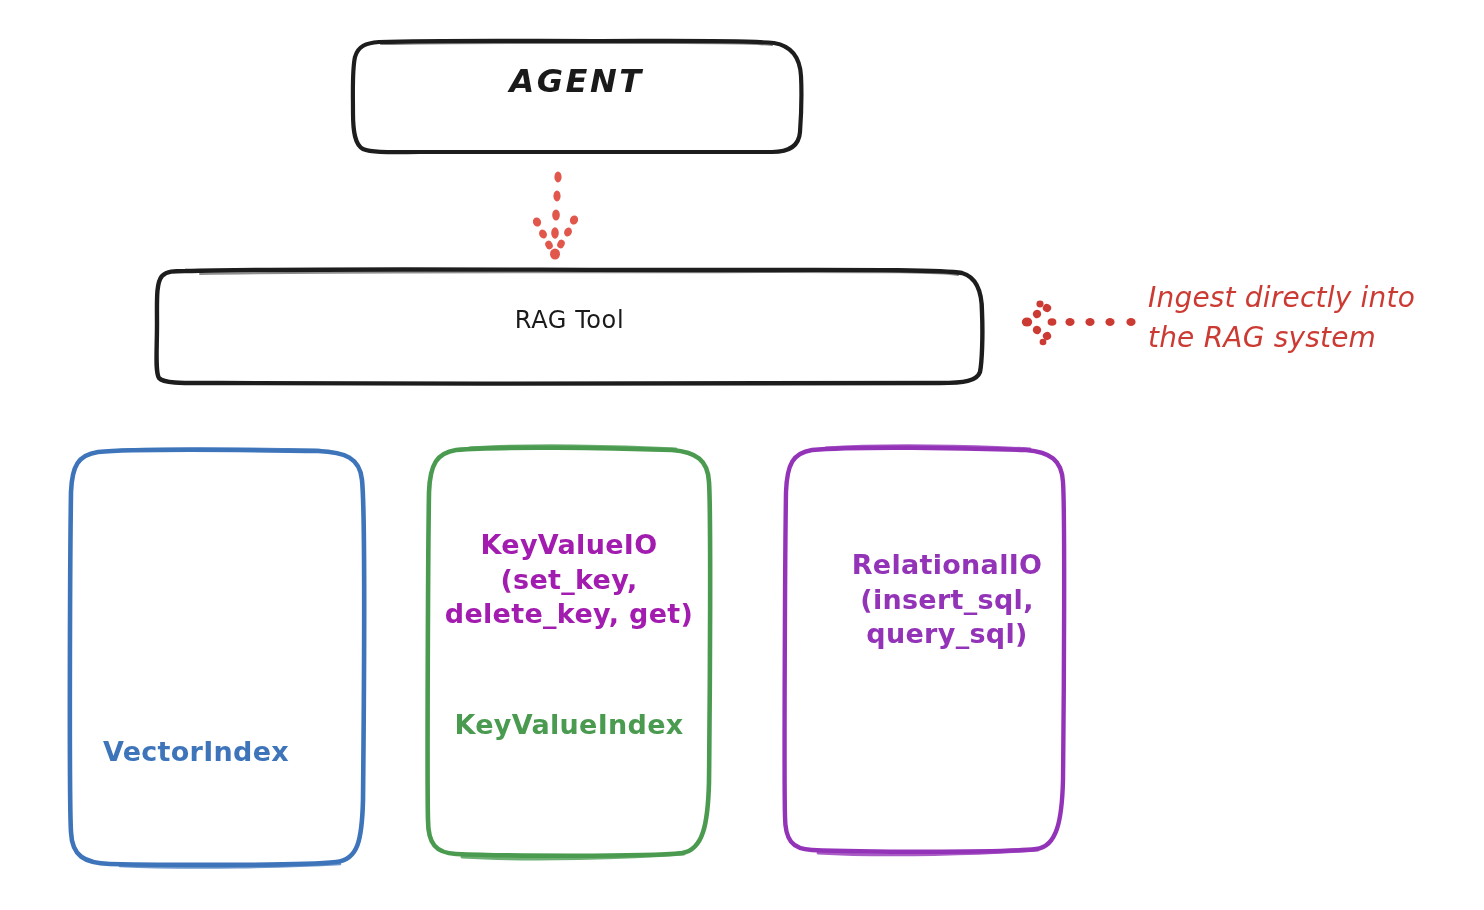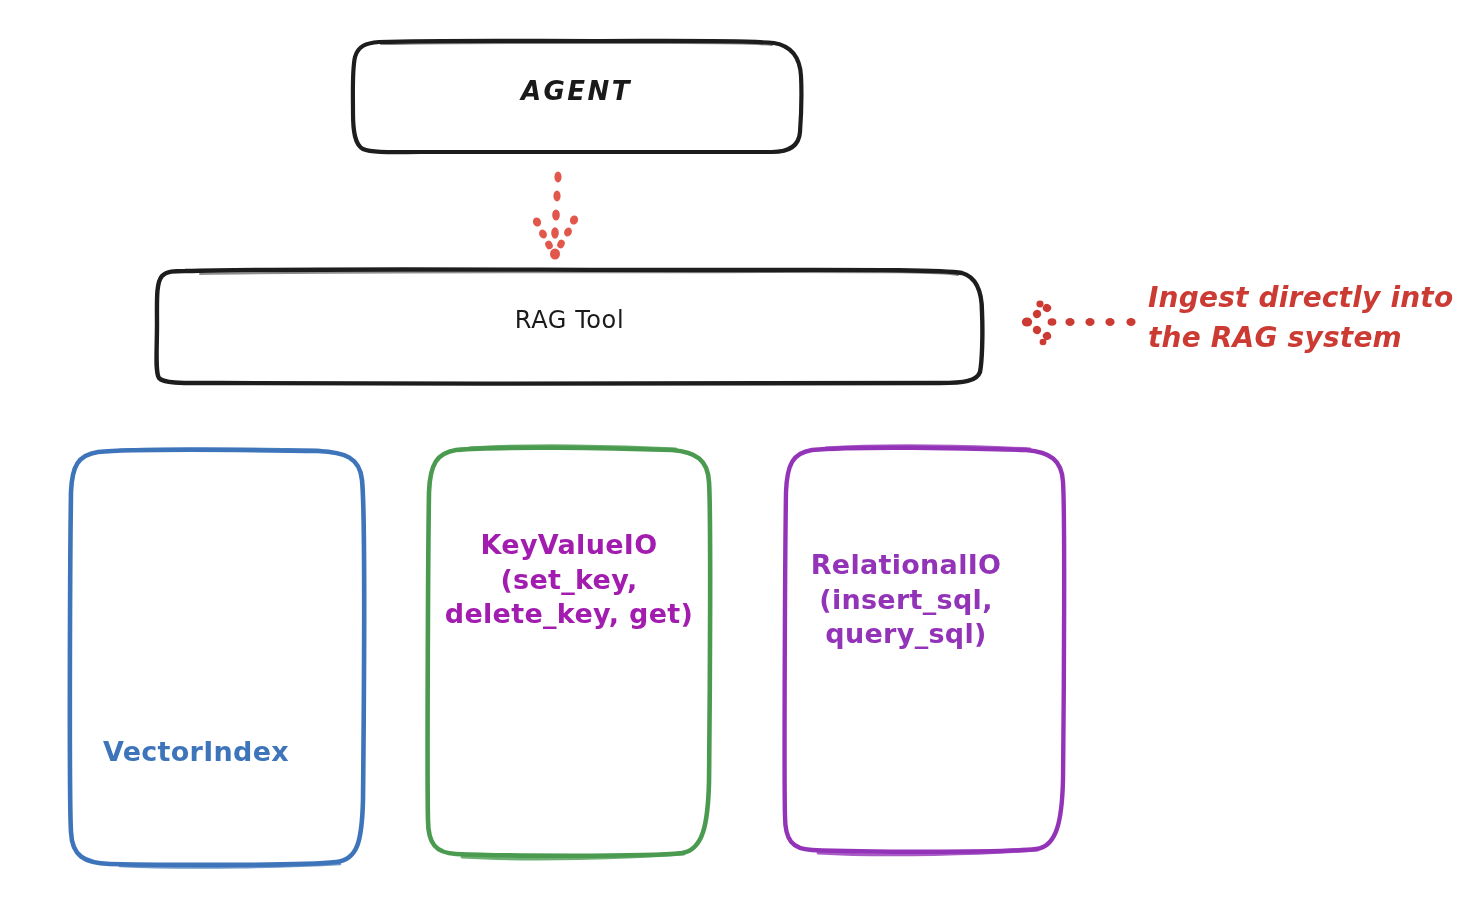--- a/index.html
+++ b/index.html
@@ -30,23 +30,23 @@
     text-align: center;
     line-height: 1.28;
     white-space: pre-line;
     user-select: none;
     font-family: "DejaVu Sans", sans-serif;
   }
 
   
   #agent-label {
     left: 353px;
-    top: 75px;
+    top: 61px;
     width: 447px;
-    font-size: 26px;
+    font-size: 32px;
     font-style: italic;
     font-weight: 600;
     letter-spacing: 2.5px;
     color: #1a1a1a;
   }
 
   
   #ragtool-label {
     left: 157px;
     top: 305px;
@@ -60,31 +60,31 @@
   
   .store-label {
     font-size: 27px;
     font-weight: 600;
     letter-spacing: 0.3px;
   }
   #vectorio-methods  { left: 72px;  top: 533px; width: 292px; color: #3d74ba; }
   #vectorio-index    { left: 72px;  top: 735px; width: 248px; color: #3d74ba; }
   #kvio-methods      { left: 428px; top: 528px; width: 282px; color: #a21caf; }
   #kvio-index        { left: 428px; top: 708px; width: 282px; color: #4a9b50; }
-  #relio-methods     { left: 783px; top: 548px; width: 246px; color: #9333b8; }
+  #relio-methods     { left: 783px; top: 548px; width: 246px; color: #9333b8; padding-left: 41px; }
   #relio-index       { left: 783px; top: 713px; width: 282px; color: #9333b8; }
 
   
   #ingest-annotation {
     position: absolute;
     left: 1148px;
     top: 278px;
     width: 330px;
     font-size: 28px;
-    font-weight: 700;
+    font-weight: 400;
     line-height: 1.42;
     color: #cc3b33;
     white-space: pre-line;
     text-align: left;
     font-style: italic;
     letter-spacing: 0.2px;
     user-select: none;
   }
 </style>
 </head>
@@ -215,20 +215,21 @@
 
   <div class="node-label" id="agent-label">AGENT</div>
 
   <div class="node-label" id="ragtool-label">RAG Tool</div>
 
   <div class="node-label store-label" id="vectorio-index">VectorIndex</div>
 
   <div class="node-label store-label" id="kvio-methods">KeyValueIO
 (set_key,
 delete_key, get)</div>
+  <div class="node-label store-label" id="kvio-index">KeyValueIndex</div>
 
   <div class="node-label store-label" id="relio-methods">RelationalIO
 (insert_sql,
 query_sql)</div>
 
   <div id="ingest-annotation">Ingest directly into
 the RAG system</div>
 
 </div>
 

